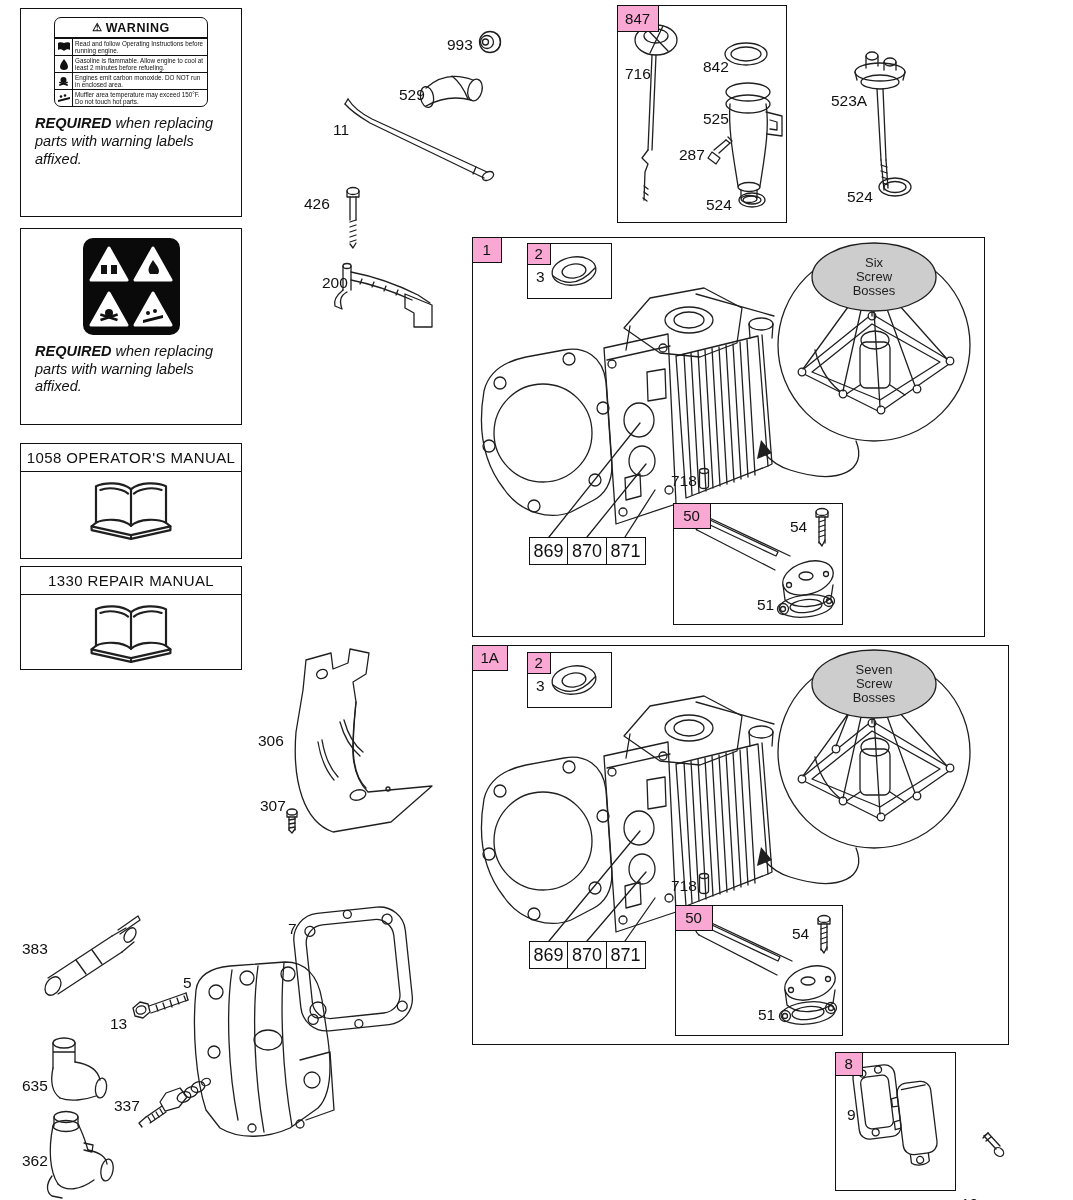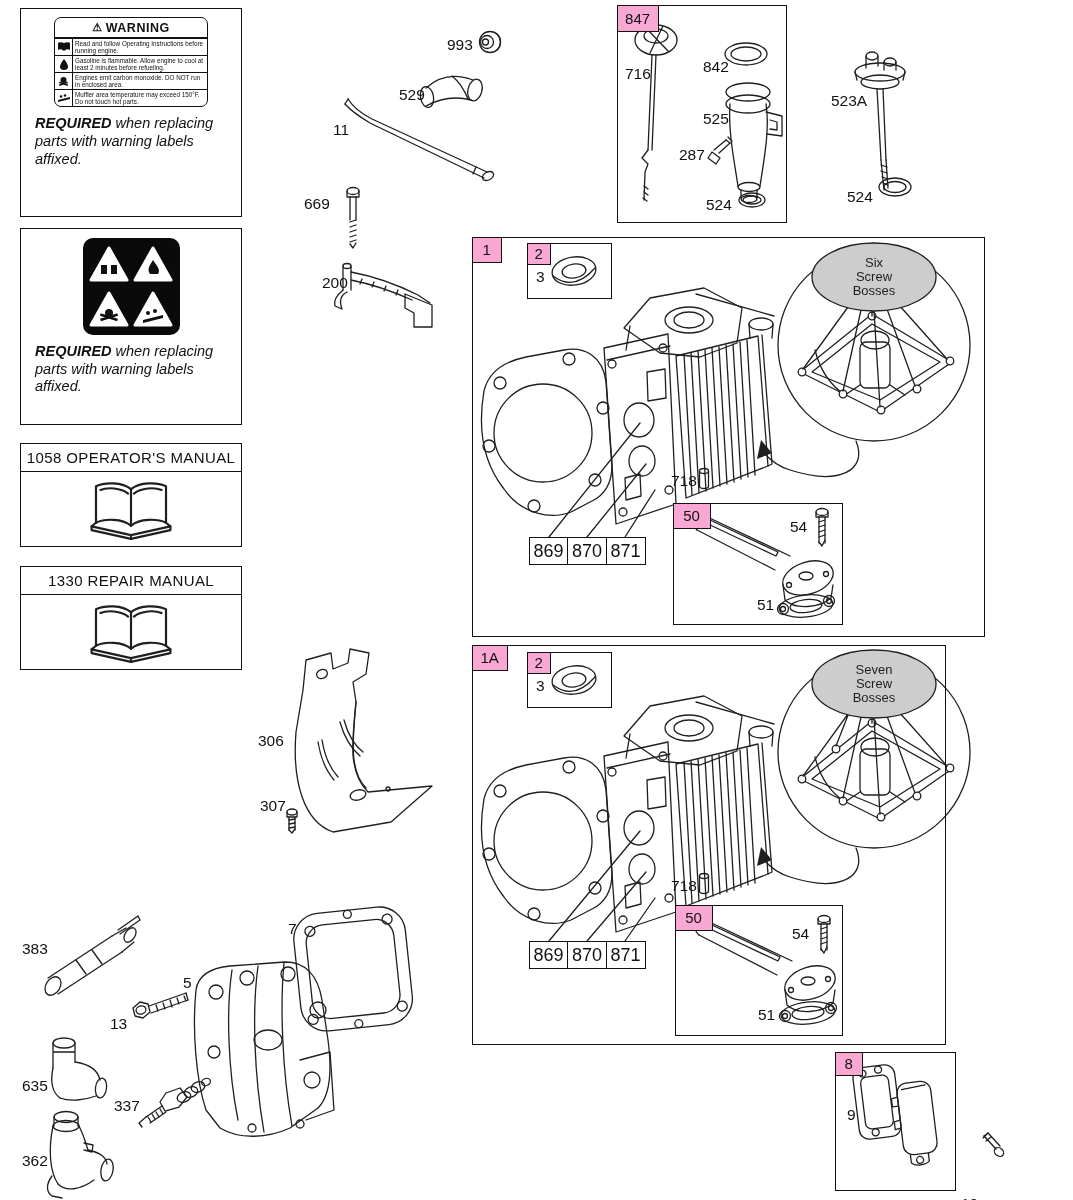--- a/index.html
+++ b/index.html
@@ -467,21 +467,21 @@
       <path d="M11,30 L31,25 L31,28 L11,33 Z" fill="#111"></path>
       <circle cx="16" cy="23" r="2" fill="#111"></circle>
           <circle cx="23" cy="21" r="2" fill="#111"></circle>
     </svg>
   </div>
   <div class="req">
     <b>REQUIRED</b><span> when replacing parts with warning labels affixed.</span>
   </div>
 </div>
 
-<div class="panel" style="left:20px;top:443px;width:222px;height:104px;">
+<div class="panel" style="left:20px;top:443px;width:222px;height:116px;">
   <div class="panel-title">1058 OPERATOR'S MANUAL</div>
 </div>
 <svg class="booksvg" style="left:83px;top:479px;" width="96" height="62" viewBox="0 0 120 85" fill="none" stroke="#1f1f1f" stroke-width="3" stroke-linecap="round" stroke-linejoin="round">
       <use href="#book"></use>
     </svg>
 
 <div class="panel" style="left:20px;top:566px;width:222px;height:104px;">
   <div class="panel-title">1330 REPAIR MANUAL</div>
 </div>
 <svg class="booksvg" style="left:83px;top:602px;" width="96" height="62" viewBox="0 0 120 85" fill="none" stroke="#1f1f1f" stroke-width="3" stroke-linecap="round" stroke-linejoin="round">
@@ -496,21 +496,21 @@
 <div class="box" style="left:472px;top:237px;width:513px;height:400px;">
   <div class="tag" style="width:30px;height:26px;">1</div>
 </div>
 <div class="box" style="left:527px;top:243px;width:85px;height:56px;">
   <div class="tag" style="width:24px;height:22px;">2</div>
 </div>
 <div class="box" style="left:673px;top:503px;width:170px;height:122px;">
   <div class="tag" style="width:38px;height:26px;">50</div>
 </div>
 
-<div class="box" style="left:472px;top:645px;width:474px;height:400px;">
+<div class="box" style="left:472px;top:645px;width:537px;height:400px;">
   <div class="tag" style="width:36px;height:26px;">1A</div>
 </div>
 <div class="box" style="left:527px;top:652px;width:85px;height:56px;">
   <div class="tag" style="width:24px;height:22px;">2</div>
 </div>
 <div class="box" style="left:675px;top:905px;width:168px;height:131px;">
   <div class="tag" style="width:38px;height:26px;">50</div>
 </div>
 
 <div class="box" style="left:835px;top:1052px;width:121px;height:139px;">
@@ -524,21 +524,21 @@
 </div>
 <div class="bores" style="left:530px;top:941px;">
   <div class="cell">869</div>
   <div class="cell">870</div>
   <div class="cell">871</div>
 </div>
 
 <div class="plabel" style="left:447px;top:36px;">993</div>
 <div class="plabel" style="left:399px;top:86px;">529</div>
 <div class="plabel" style="left:333px;top:121px;">11</div>
-<div class="plabel" style="left:304px;top:195px;">669</div>
+<div class="plabel" style="left:304px;top:195px;">426</div>
 <div class="plabel" style="left:322px;top:274px;">200</div>
 <div class="plabel" style="left:258px;top:732px;">306</div>
 <div class="plabel" style="left:260px;top:797px;">307</div>
 <div class="plabel" style="left:22px;top:940px;">383</div>
 <div class="plabel" style="left:183px;top:974px;">5</div>
 <div class="plabel" style="left:110px;top:1015px;">13</div>
 <div class="plabel" style="left:288px;top:920px;">7</div>
 <div class="plabel" style="left:22px;top:1077px;">635</div>
 <div class="plabel" style="left:114px;top:1097px;">337</div>
 <div class="plabel" style="left:22px;top:1152px;">362</div>

